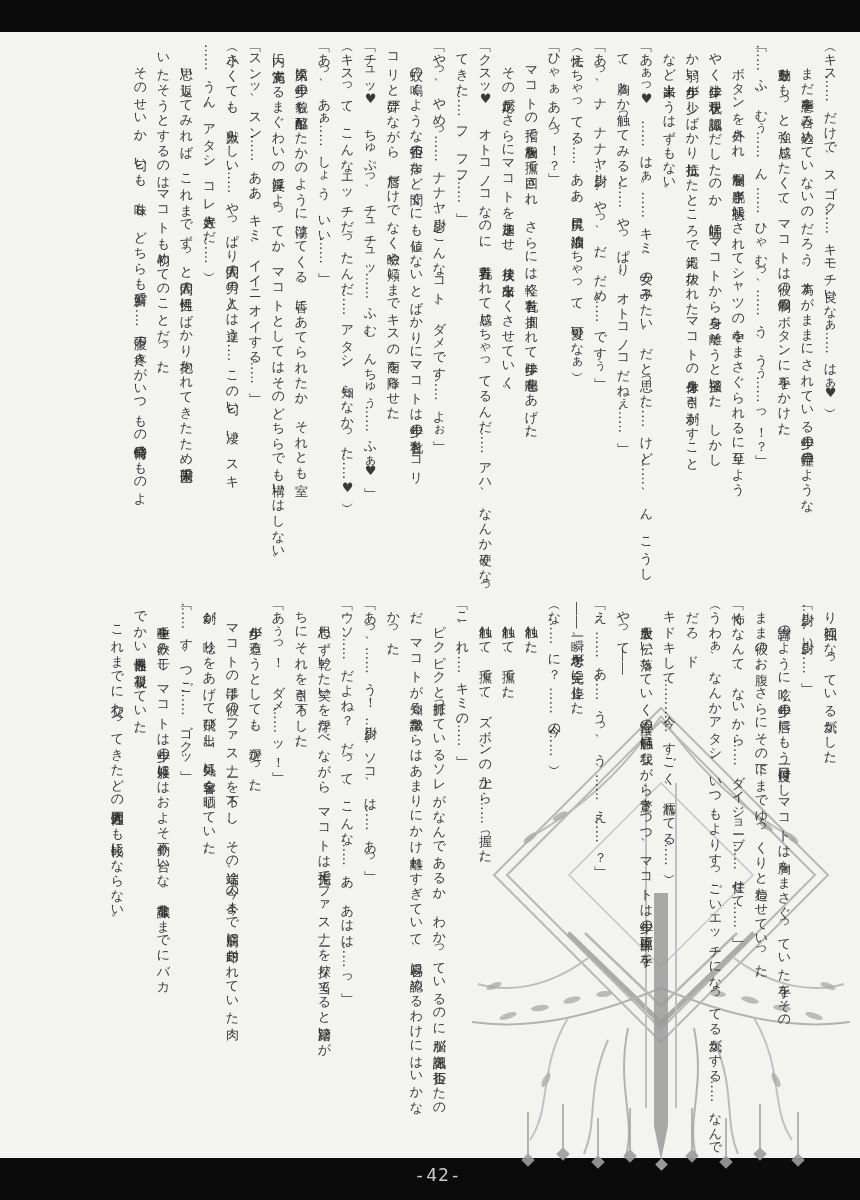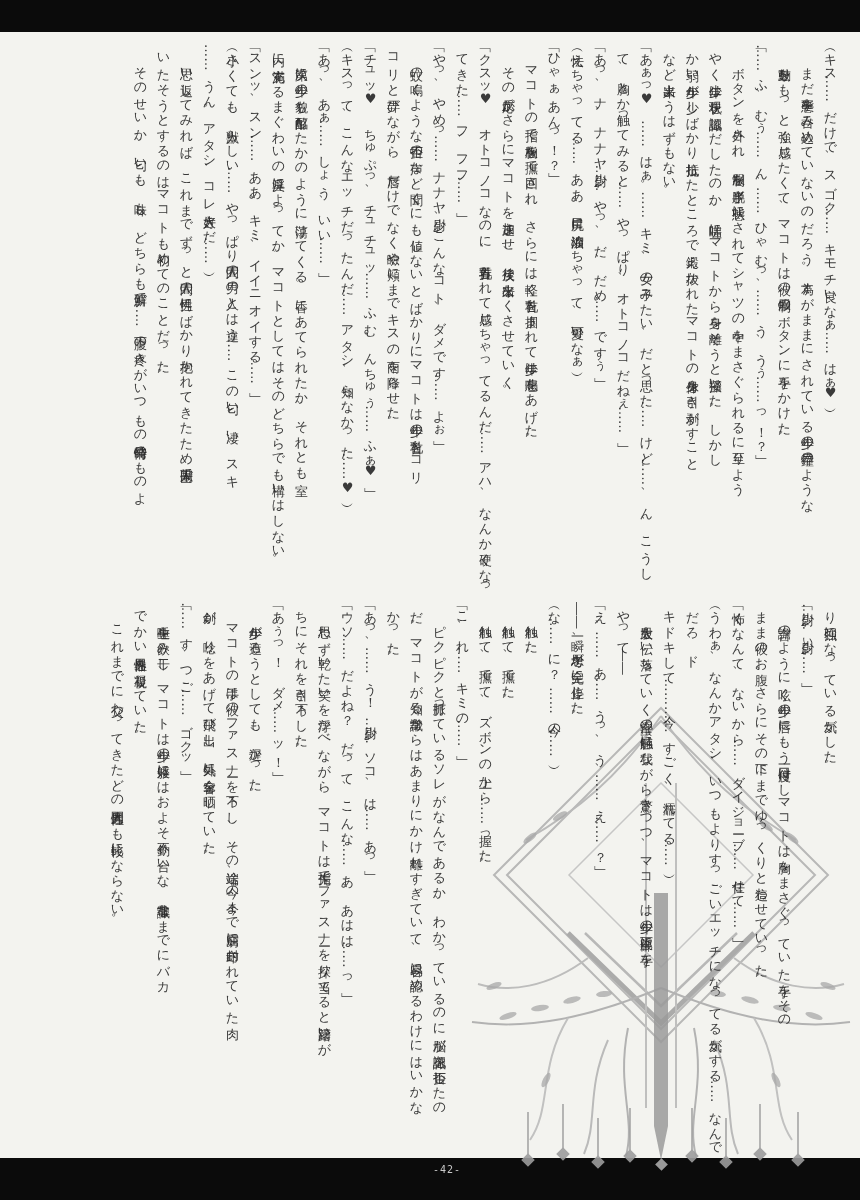--- a/index.html
+++ b/index.html
@@ -7,24 +7,24 @@
     position:relative;
     width:860px;height:1200px;
     background:#f3f3ef;
     overflow:hidden;
     font-family:"DejaVu Serif","Liberation Serif",serif;
   }
   .bar{position:absolute;left:0;width:860px;background:#0b0b0b;z-index:0;}
   .bar.top{top:0;height:32px;}
   .bar.bottom{top:1158px;height:42px;}
   .pagenum{
-    position:absolute;top:1164px;left:407px;width:80px;
+    position:absolute;top:1164px;left:398px;width:80px;
     z-index:3;text-align:center;
     color:#c9c9c9;font-family:"DejaVu Sans Mono",monospace;
-    font-size:10px;letter-spacing:1px;
+    font-size:18px;letter-spacing:1px;
   }
   .ornament{position:absolute;left:468px;top:688px;z-index:1;}
   .vtext{
     position:absolute;z-index:2;
     writing-mode:vertical-rl;
     text-orientation:mixed;
     color:rgba(42,42,42,0.92);
     font-size:13px;
     letter-spacing:0.5px;
   }

